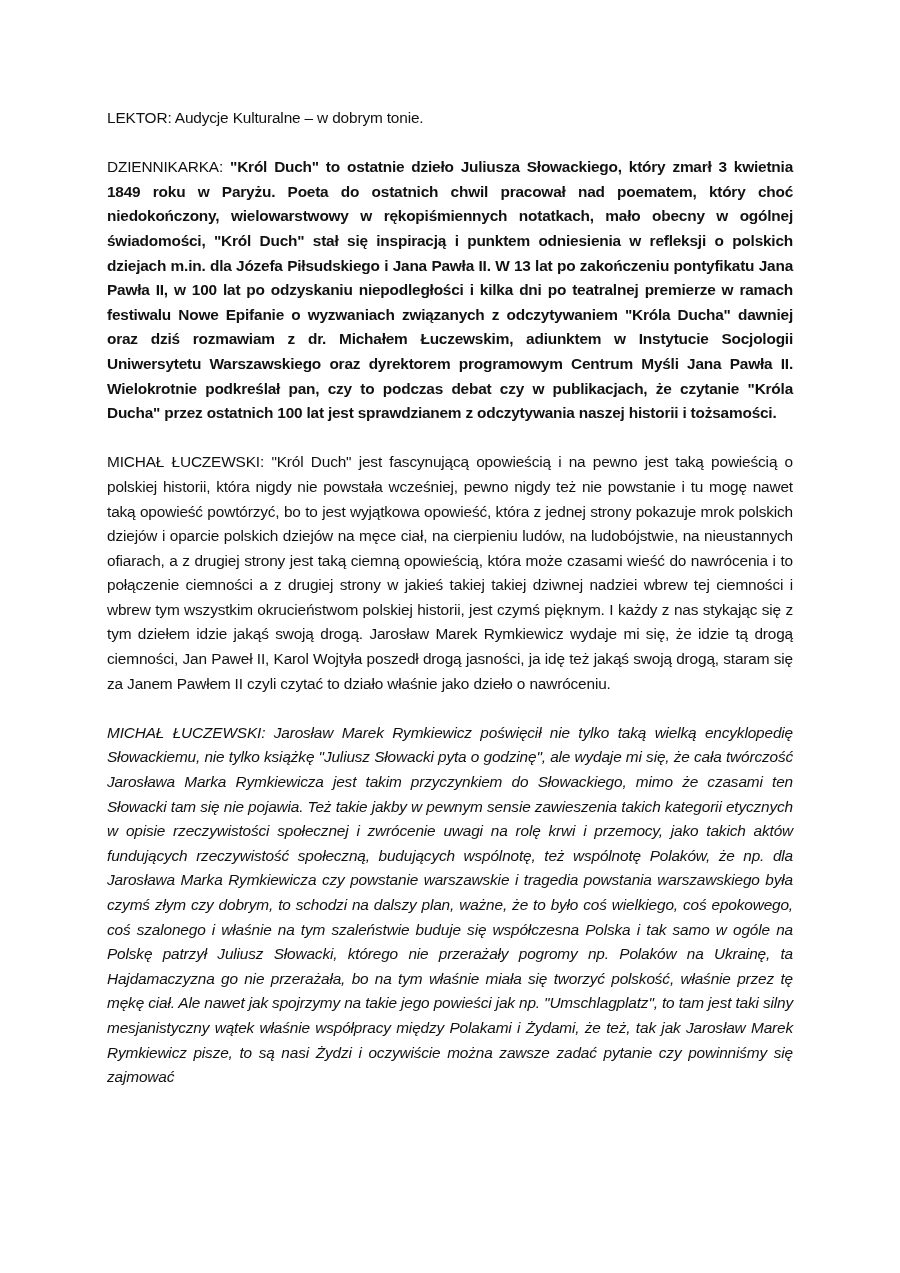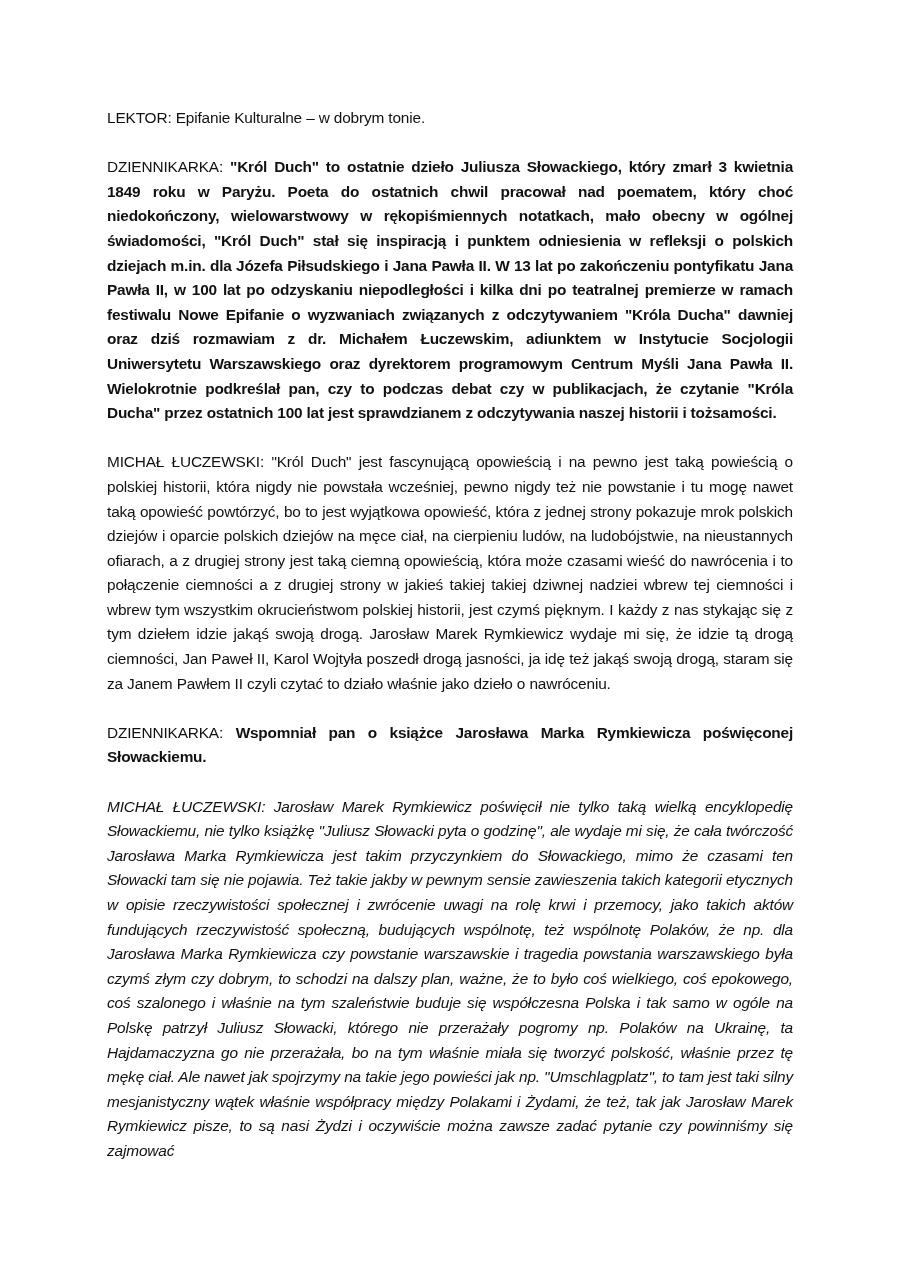--- a/index.html
+++ b/index.html
@@ -23,36 +23,32 @@
   .bold { font-weight: bold; letter-spacing: -0.2px; }
   .last-left { text-align-last: left; }
 </style>
 </head>
 <body>
 
 <div class="page">
 
   <p class="para">
     <span class="speaker">LEKTOR:</span>
-    <span>Epifanie Kulturalne – w dobrym tonie.</span>
+    <span>Audycje Kulturalne – w dobrym tonie.</span>
   </p>
 
   <p class="para">
     <span class="speaker">DZIENNIKARKA:</span>
     <span class="bold">"Król Duch" to ostatnie dzieło Juliusza Słowackiego, który zmarł 3 kwietnia 1849 roku w Paryżu. Poeta do ostatnich chwil pracował nad poematem, który choć niedokończony, wielowarstwowy w rękopiśmiennych notatkach, mało obecny w ogólnej świadomości, "Król Duch" stał się inspiracją i punktem odniesienia w refleksji o polskich dziejach m.in. dla Józefa Piłsudskiego i Jana Pawła II. W 13 lat po zakończeniu pontyfikatu Jana Pawła II, w 100 lat po odzyskaniu niepodległości i kilka dni po teatralnej premierze w ramach festiwalu Nowe Epifanie o wyzwaniach związanych z odczytywaniem "Króla Ducha" dawniej oraz dziś rozmawiam z dr. Michałem Łuczewskim, adiunktem w Instytucie Socjologii Uniwersytetu Warszawskiego oraz dyrektorem programowym Centrum Myśli Jana Pawła II. Wielokrotnie podkreślał pan, czy to podczas debat czy w publikacjach, że czytanie "Króla Ducha" przez ostatnich 100 lat jest sprawdzianem z odczytywania naszej historii i tożsamości.</span>
   </p>
 
   <p class="para">
     <span class="speaker">MICHAŁ ŁUCZEWSKI:</span>
     <span>"Król Duch" jest fascynującą opowieścią i na pewno jest taką powieścią o polskiej historii, która nigdy nie powstała wcześniej, pewno nigdy też nie powstanie i tu mogę nawet taką opowieść powtórzyć, bo to jest wyjątkowa opowieść, która z jednej strony pokazuje mrok polskich dziejów i oparcie polskich dziejów na męce ciał, na cierpieniu ludów, na ludobójstwie, na nieustannych ofiarach, a z drugiej strony jest taką ciemną opowieścią, która może czasami wieść do nawrócenia i to połączenie ciemności a z drugiej strony w jakieś takiej takiej dziwnej nadziei wbrew tej ciemności i wbrew tym wszystkim okrucieństwom polskiej historii, jest czymś pięknym. I każdy z nas stykając się z tym dziełem idzie jakąś swoją drogą. Jarosław Marek Rymkiewicz wydaje mi się, że idzie tą drogą ciemności, Jan Paweł II, Karol Wojtyła poszedł drogą jasności, ja idę też jakąś swoją drogą, staram się za Janem Pawłem II czyli czytać to działo właśnie jako dzieło o nawróceniu.</span>
   </p>
 
-  <p class="para" style="word-spacing: 0px;">
-    <span class="speaker">DZIENNIKARKA:</span>
-    <span class="bold">Wspomniał pan o książce Jarosława Marka Rymkiewicza poświęconej Słowackiemu.</span>
-  </p>
 
   <p class="para last-left" style="text-align-last: justify; font-style: italic;">
     <span class="speaker">MICHAŁ ŁUCZEWSKI:</span>
     <span>Jarosław Marek Rymkiewicz poświęcił nie tylko taką wielką encyklopedię Słowackiemu, nie tylko książkę "Juliusz Słowacki pyta o godzinę", ale wydaje mi się, że cała twórczość Jarosława Marka Rymkiewicza jest takim przyczynkiem do Słowackiego, mimo że czasami ten Słowacki tam się nie pojawia. Też takie jakby w pewnym sensie zawieszenia takich kategorii etycznych w opisie rzeczywistości społecznej i zwrócenie uwagi na rolę krwi i przemocy, jako takich aktów fundujących rzeczywistość społeczną, budujących wspólnotę, też wspólnotę Polaków, że np. dla Jarosława Marka Rymkiewicza czy powstanie warszawskie i tragedia powstania warszawskiego była czymś złym czy dobrym, to schodzi na dalszy plan, ważne, że to było coś wielkiego, coś epokowego, coś szalonego i właśnie na tym szaleństwie buduje się współczesna Polska i tak samo w ogóle na Polskę patrzył Juliusz Słowacki, którego nie przerażały pogromy np. Polaków na Ukrainę, ta Hajdamaczyzna go nie przerażała, bo na tym właśnie miała się tworzyć polskość, właśnie przez tę mękę ciał. Ale nawet jak spojrzymy na takie jego powieści jak np. "Umschlagplatz", to tam jest taki silny mesjanistyczny wątek właśnie współpracy między Polakami i Żydami, że też, tak jak Jarosław Marek Rymkiewicz pisze, to są nasi Żydzi i oczywiście można zawsze zadać pytanie czy powinniśmy się zajmować</span>
   </p>
 
 </div>
 
 </body></html>

